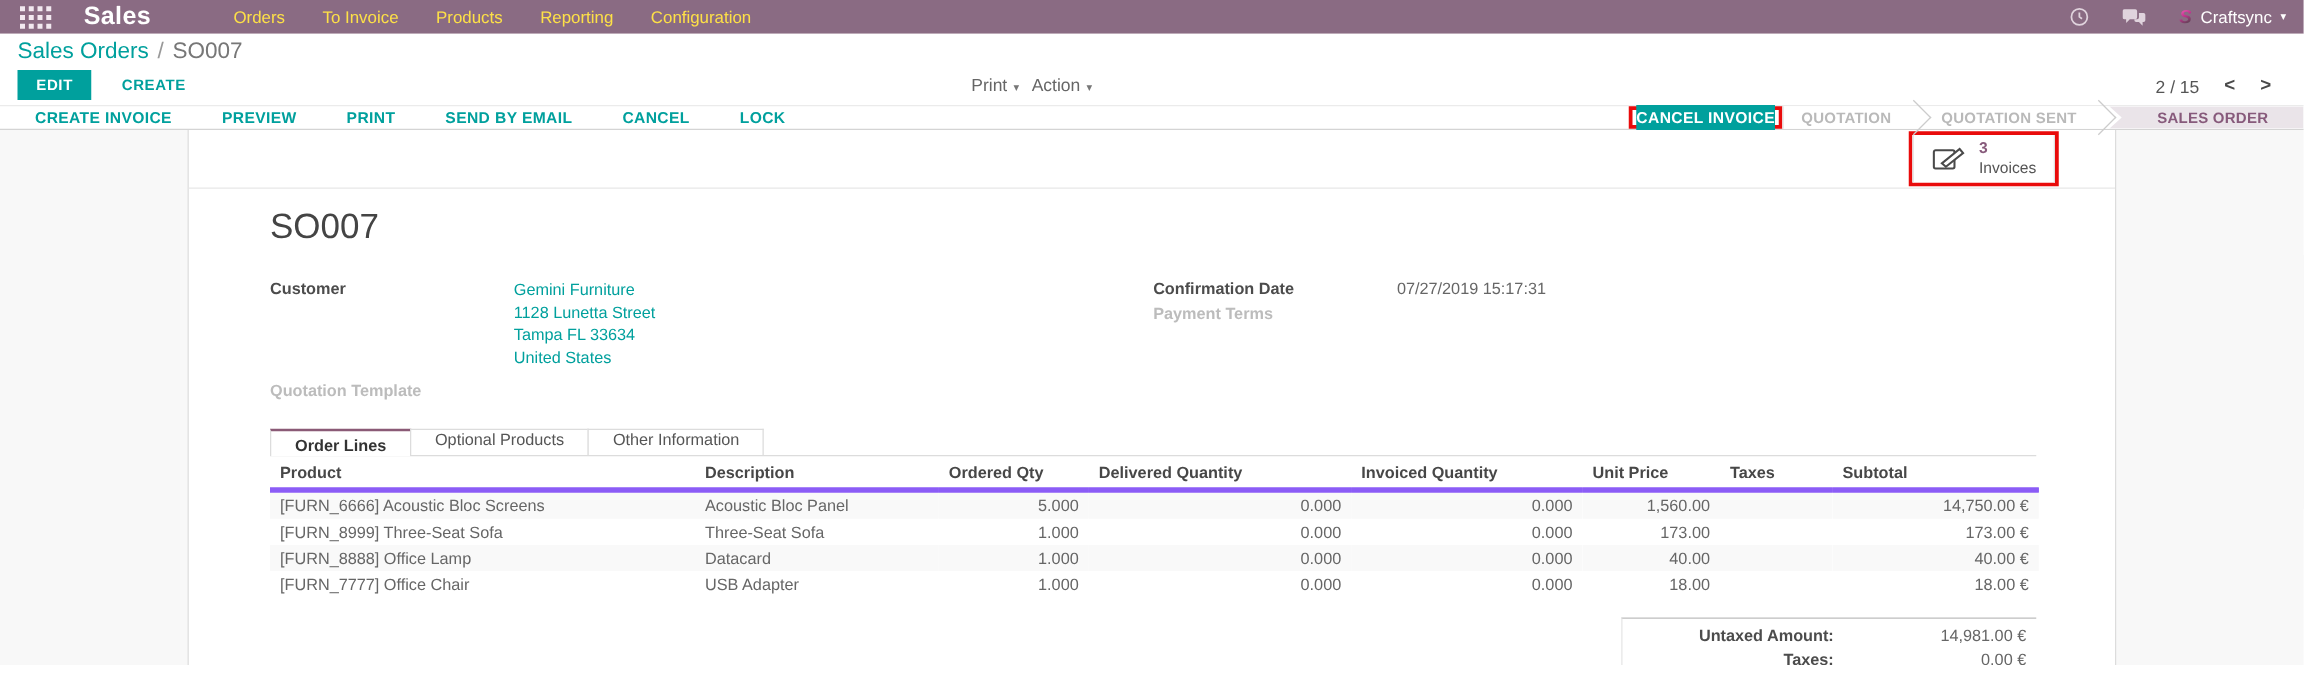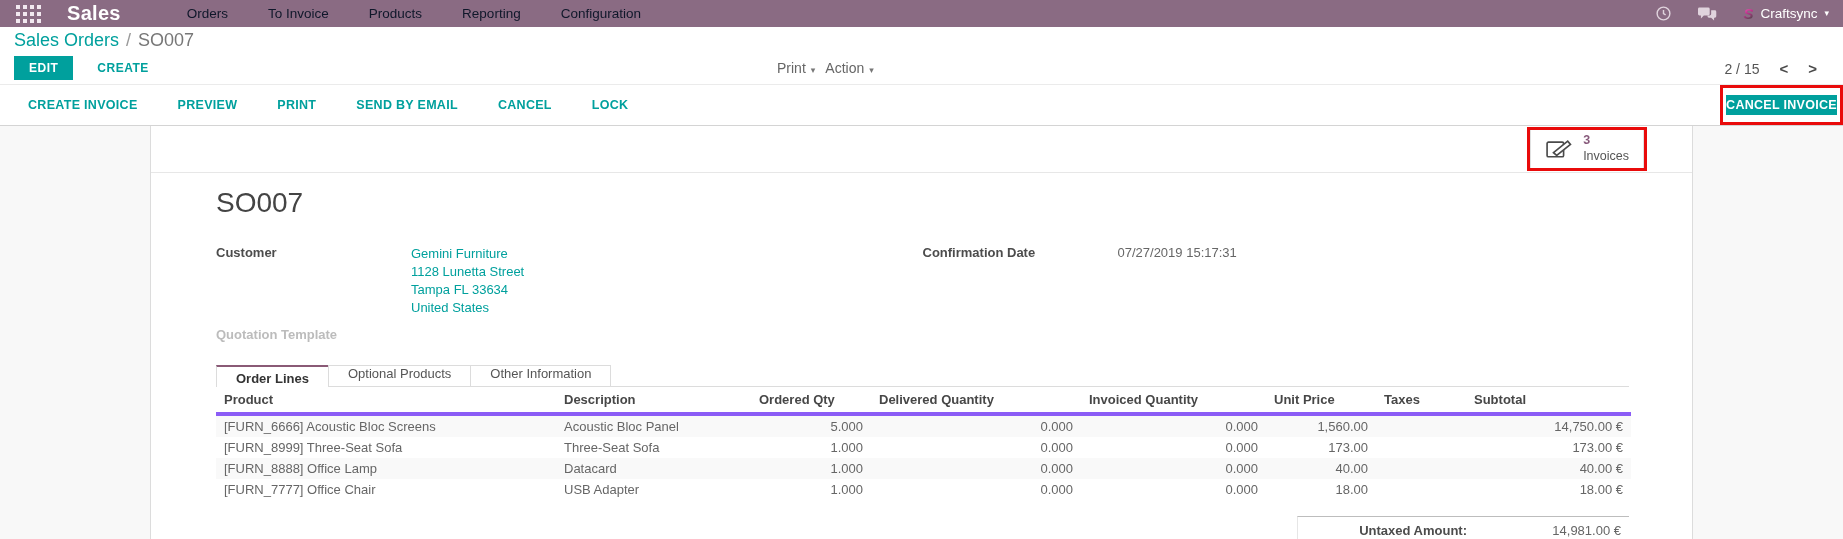--- a/index.html
+++ b/index.html
@@ -9,21 +9,21 @@
   html,body{margin:0;padding:0}
   body{
     width:1843px;height:539px;overflow:hidden;background:#fff;
     font-family:"Liberation Sans",sans-serif;font-size:13px;color:#666;
   }
   
   .navbar{height:27px;background:var(--navbar);display:flex;align-items:center;padding:0 14px;color:#fff}
   .apps{display:grid;grid-template-columns:repeat(4,4px);grid-gap:3px;margin:0 6px 0 2px;cursor:pointer}
   .apps i{width:4px;height:4px;background:#f2e9f0;display:block}
   .brand{font-size:20px;font-weight:700;margin-left:20px;letter-spacing:.3px}
-  .nav-menu{display:flex;gap:40px;margin-left:66px;font-size:13.5px;color:#0f172a}
+  .nav-menu{display:flex;gap:30px;margin-left:66px;font-size:13.5px;color:#fde047}
   .nav-item{cursor:pointer;white-space:nowrap}
   .nav-right{margin-left:auto;display:flex;align-items:center;gap:26px}
   .nav-ico{display:flex;align-items:center;cursor:pointer;opacity:.9}
   .user{display:flex;align-items:center;gap:7px;font-size:13.5px;cursor:pointer}
   .logo-s{font-weight:700;font-style:italic;font-size:15px;
     background:linear-gradient(150deg,#ff6ec4 5%,#c2338f 45%,#2f4a38 95%);
     -webkit-background-clip:text;background-clip:text;color:transparent}
   .caret{font-size:9px;line-height:1}
   
   .control{background:#fff;padding:3px 14px 3px}
@@ -33,21 +33,21 @@
   .cp-row{display:flex;align-items:center;height:26px;position:relative}
   .btn-edit{background:var(--accent);color:#fff;font-weight:700;font-size:12px;letter-spacing:.5px;
     padding:5px 15px;border:none;cursor:pointer}
   .btn-create{color:var(--accent);font-weight:700;font-size:12px;letter-spacing:.5px;margin-left:24px;cursor:pointer}
   .cp-center{position:absolute;left:763px;display:flex;gap:10px;color:#666;font-size:14px}
   .dd{cursor:pointer;white-space:nowrap}
   .dd .caret{color:#777;margin-left:5px}
   .cp-right{margin-left:auto;display:flex;align-items:flex-end;gap:20px;color:#555;font-size:14px;padding-right:12px}
   .pg-arrow{font-weight:700;font-size:15px;color:#4a4a4a;cursor:pointer}
   
-  .statusbar{height:42px;border-top:1px solid #ebebeb;border-bottom:1px solid #d4d4d4;background:#fff;
+  .statusbar{height:20px;border-top:1px solid #ebebeb;border-bottom:1px solid #d4d4d4;background:#fff;
     display:flex;align-items:stretch}
   .sb-left{display:flex;align-items:center;padding-left:28px;flex:1;min-width:0}
   .sb-btn{color:var(--accent);font-weight:700;font-size:12.5px;letter-spacing:.3px;margin-right:40px;
     cursor:pointer;white-space:nowrap}
   .sb-btn:last-of-type{margin-right:8px}
   .annotation{border:3px solid var(--annotation);display:inline-flex;align-items:center}
   .sb-annotation{padding:2px 3px}
   .btn-cancel-invoice{background:var(--accent);color:#fff;font-weight:700;font-size:12.5px;letter-spacing:.3px;
     padding:3px 0;white-space:nowrap;cursor:pointer}
   .pipeline{display:flex;align-items:stretch;width:417px;border-left:1px solid #e3e3e3;background:#fff}
@@ -172,20 +172,27 @@
         <span class="sb-btn">CREATE INVOICE</span>
         <span class="sb-btn">PREVIEW</span>
         <span class="sb-btn">PRINT</span>
         <span class="sb-btn">SEND BY EMAIL</span>
         <span class="sb-btn">CANCEL</span>
         <span class="sb-btn">LOCK</span>
       </div>
     <span class="annotation sb-annotation">
       <span class="btn-cancel-invoice">CANCEL INVOICE</span>
     </span>
+    <div class="pipeline" id="pipeline">
+        <span class="pl-seg">QUOTATION</span>
+        <span class="pl-sep"></span>
+        <span class="pl-seg">QUOTATION SENT</span>
+        <span class="pl-sep"></span>
+        <span class="pl-seg active">SALES ORDER</span>
+      </div>
   </div>
 
   <div class="page">
     <div class="sheet">
       <div class="sheet-top">
         <span class="annotation smart-annotation">
           <span class="smart-btn">
             <svg width="28" height="22" viewBox="0 0 30 24" fill="none" stroke="#4a4a4a" stroke-width="1.8">
               <rect x="2" y="4.5" width="18" height="16" rx="1.5"></rect>
               <path d="M9 16 L24.5 3.5 L27.5 7 L12.5 19 Z" fill="#fff"></path>
@@ -214,20 +221,24 @@
             </div>
             <div class="frow qt-row">
               <span class="flabel muted">Quotation Template</span>
               <span class="fvalue"></span>
             </div>
           </div>
           <div class="fcol">
             <div class="frow">
               <span class="flabel">Confirmation Date</span>
               <span class="fvalue">07/27/2019 15:17:31</span>
+            </div>
+            <div class="frow">
+              <span class="flabel muted">Payment Terms</span>
+              <span class="fvalue"></span>
             </div>
           </div>
         </div>
 
         <div class="tabs" id="tabs">
             <span class="tab active">Order Lines</span>
             <span class="tab">Optional Products</span>
             <span class="tab">Other Information</span>
           </div>
 

